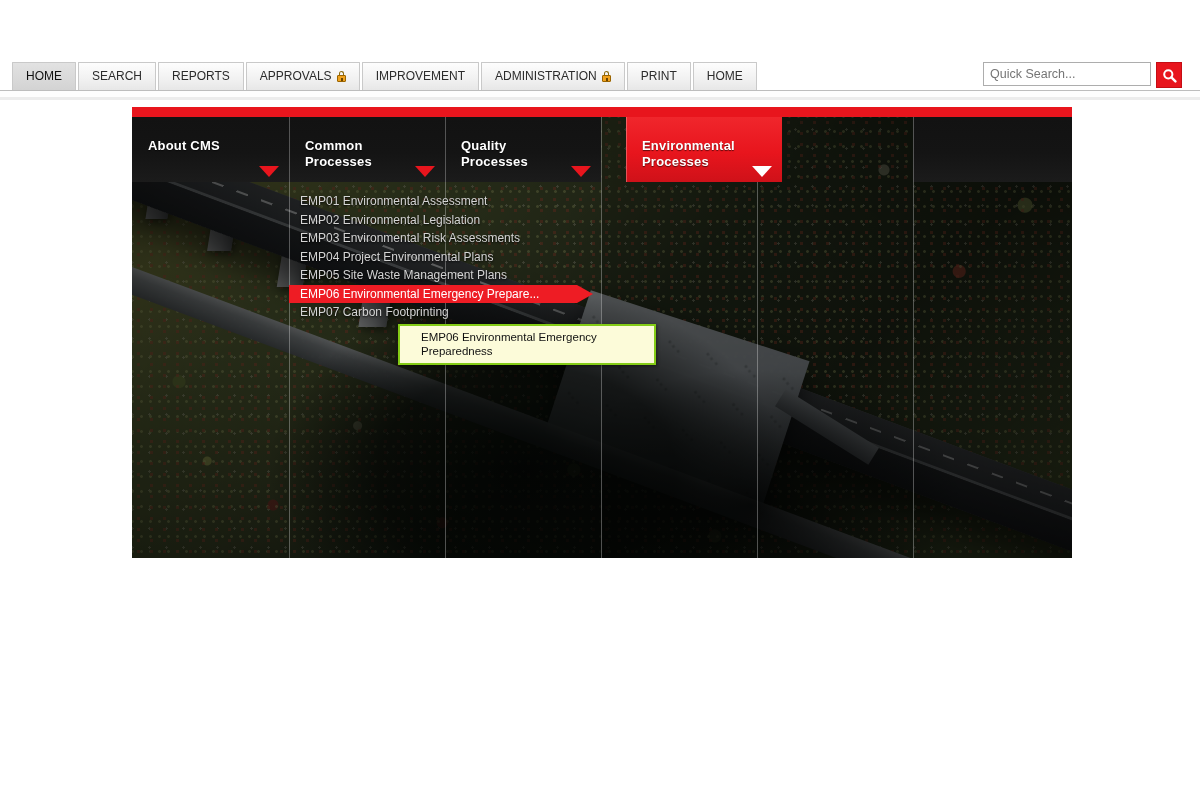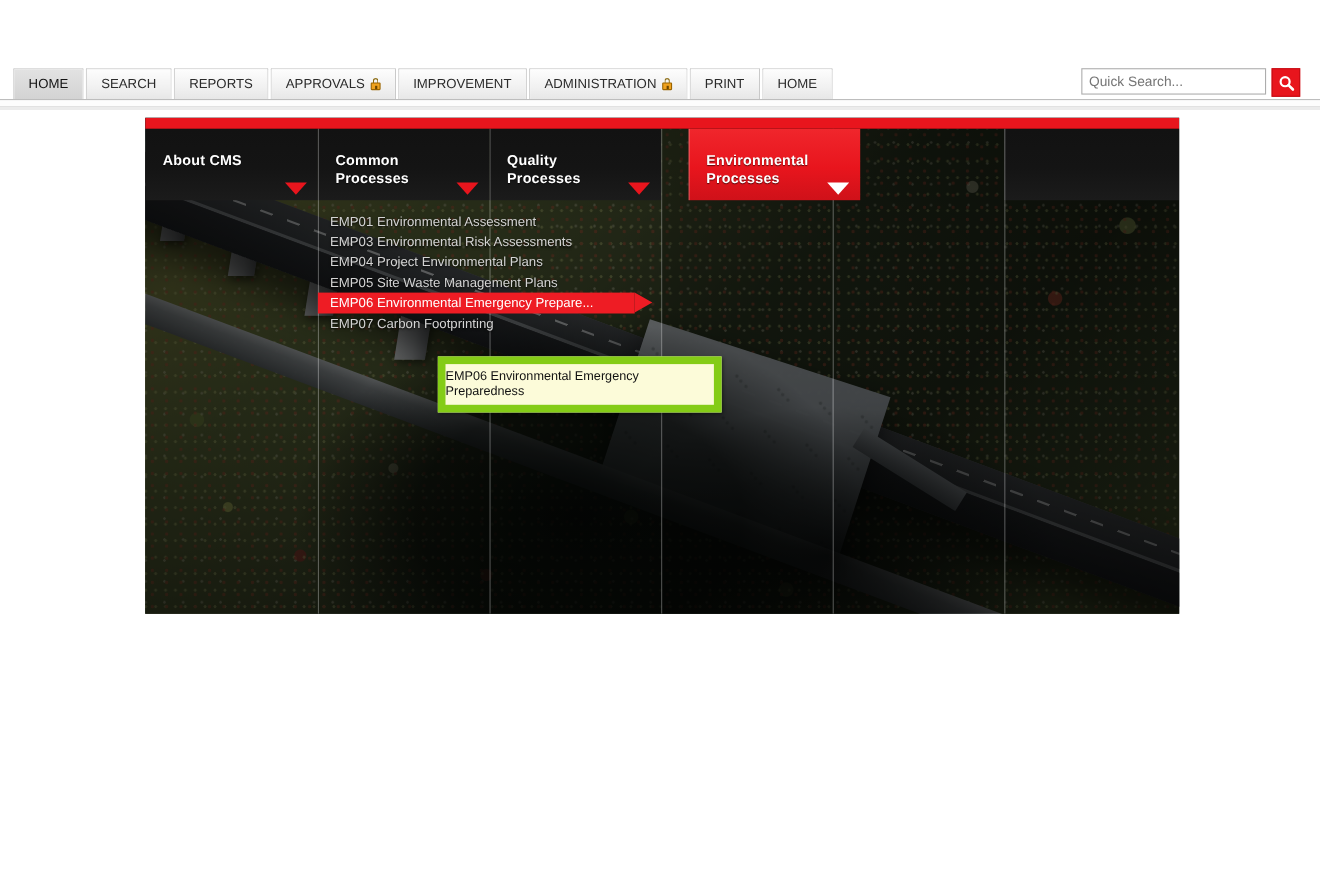--- a/index.html
+++ b/index.html
@@ -234,23 +234,23 @@
   }
   .ditem.sel .arrow{
     position:absolute;left:288px;top:0;width:0;height:0;
     border-top:9.25px solid transparent;border-bottom:9.25px solid transparent;
     border-left:16px solid #ee1c24;
   }
 
   
   .tooltip{
     position:absolute;left:266px;top:217px;width:258px;z-index:12;
-    background:#fcfbd9;border:7px solid #84cc16;
+    background:#fcfbd9;border:2px solid #84cc16;
     font-size:11.5px;color:#111;line-height:14px;
-    padding:4px 5px 5px 0;box-sizing:border-box;
+    padding:4px 5px 5px 21px;box-sizing:border-box;
     box-shadow:1px 1px 3px rgba(0,0,0,.45);
   }
 </style>
 </head>
 <body>
 
 <div class="page">
 
 
   <div class="topnav">
@@ -375,20 +375,21 @@
           <div class="lbl">Environmental Processes</div>
           <div class="caret"></div>
         </div>
         <div class="mtab empty" style="left: 781px; width: 159px;">
           <div class="sep"></div>
         </div>
       </div>
 
     <div class="dropdown" id="dropdown">
         <div class="ditem"><span>EMP01 Environmental Assessment</span></div>
+        <div class="ditem"><span>EMP02 Environmental Legislation</span></div>
         <div class="ditem"><span>EMP03 Environmental Risk Assessments</span></div>
         <div class="ditem"><span>EMP04 Project Environmental Plans</span></div>
         <div class="ditem"><span>EMP05 Site Waste Management Plans</span></div>
         <div class="ditem sel"><span>EMP06 Environmental Emergency Prepare...</span><span class="arrow"></span></div>
         <div class="ditem"><span>EMP07 Carbon Footprinting</span></div>
       </div>
 
     <div class="tooltip">
       <span>EMP06 Environmental Emergency Preparedness</span>
     </div>

